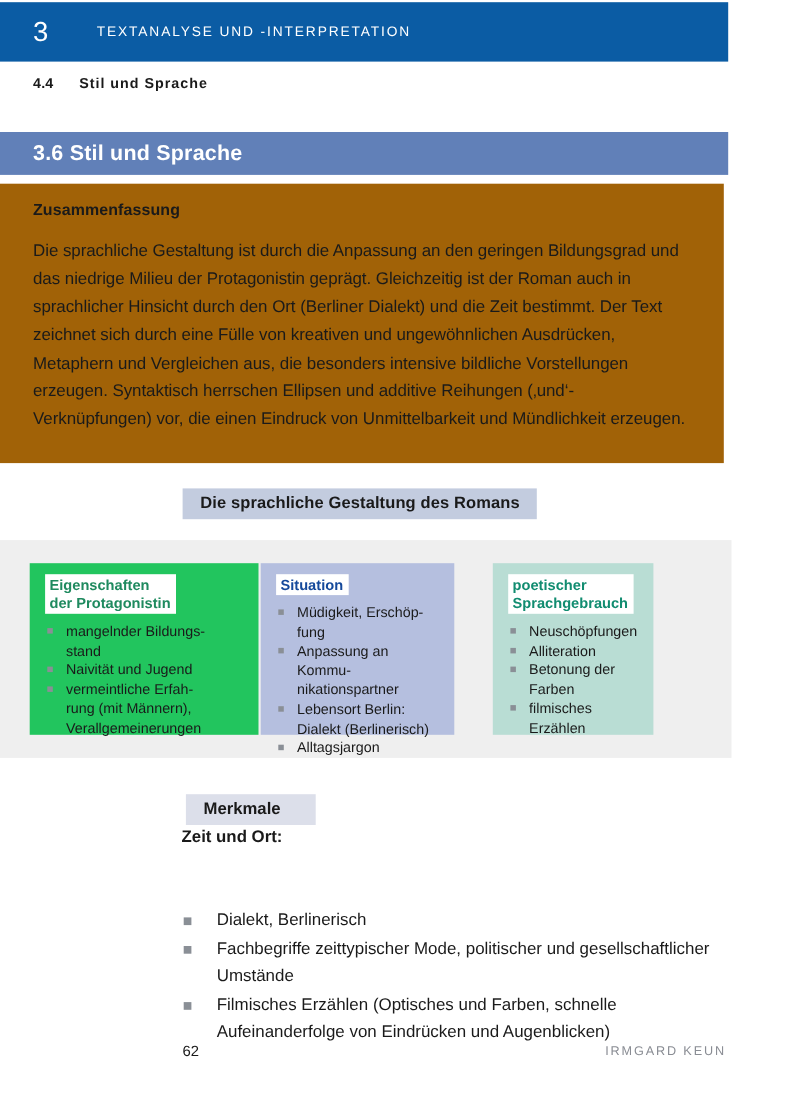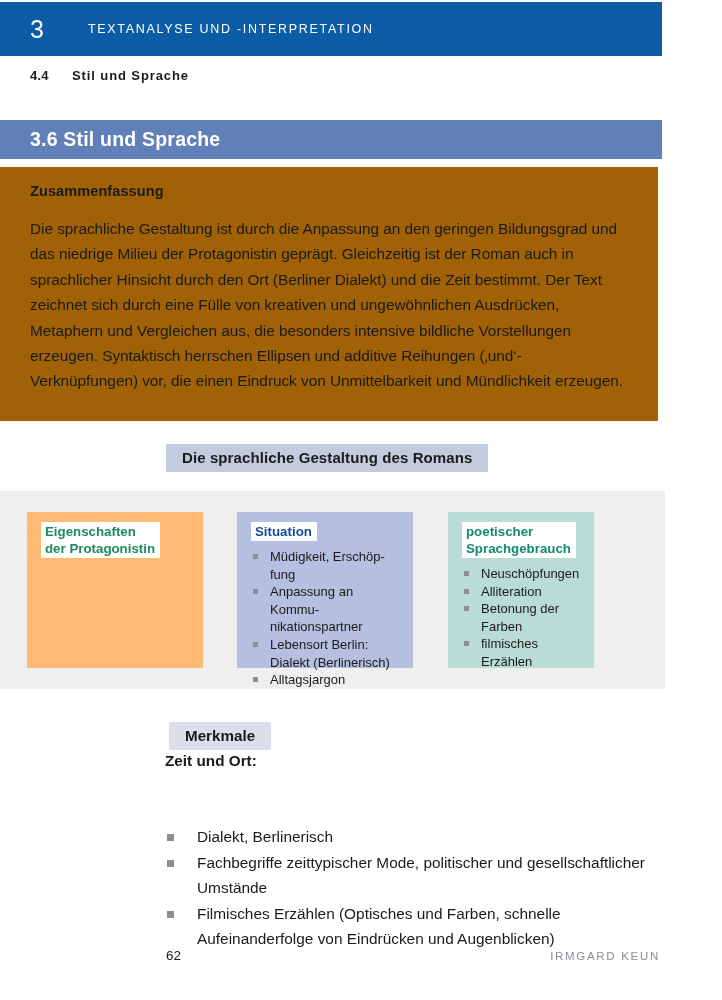--- a/index.html
+++ b/index.html
@@ -119,21 +119,21 @@
     width: 665px;
     height: 198px;
     background: #efefef;
   }
   .box {
     position: absolute;
     top: 21px;
     box-sizing: border-box;
     padding: 10px 10px 12px 14px;
   }
-  .box-1 { left: 27px;  width: 176px; height: 156px; background: #fdba74; }
+  .box-1 { left: 27px;  width: 208px; height: 156px; background: #22c55e; }
   .box-2 { left: 237px; width: 176px; height: 156px; background: #b5bfdf; }
   .box-3 { left: 448px; width: 146px; height: 156px; background: #b9ddd4; }
 
   .box-label {
     display: inline-block;
     background: #ffffff;
     font-size: 13.3px;
     font-weight: 700;
     line-height: 17px;
     padding: 1px 5px 1px 4px;
@@ -166,21 +166,21 @@
     height: 5px;
     background: #8a8f96;
   }
 
   
   .merkmale-label {
     position: absolute;
     left: 169px;
     top: 722px;
     background: #dcdfea;
-    padding: 5px 16px 6px 16px;
+    padding: 5px 32px 6px 16px;
     font-size: 15.2px;
     font-weight: 700;
     color: #1a1a1a;
   }
   .merkmale-sub {
     position: absolute;
     left: 165px;
     top: 752px;
     font-size: 15.3px;
     font-weight: 700;
@@ -252,20 +252,25 @@
 
 <div class="diagram-title">Die sprachliche Gestaltung des Romans</div>
 
 <div class="diagram-panel">
 
   <div class="box box-1">
     <div class="box-label lbl-green">
       <span class="lbl-line">Eigenschaften</span>
       <span class="lbl-line">der Protagonistin</span>
     </div>
+    <ul>
+      <li>mangelnder Bildungs-<br>stand</li>
+      <li>Naivität und Jugend</li>
+      <li>vermeintliche Erfah-<br>rung (mit Männern),<br>Verallgemeinerungen</li>
+    </ul>
   </div>
 
   <div class="box box-2">
     <div class="box-label lbl-blue">
       <span class="lbl-line">Situation</span>
     </div>
     <ul>
       <li>Müdigkeit, Erschöp-<br>fung</li>
       <li>Anpassung an Kommu-<br>nikationspartner</li>
       <li>Lebensort Berlin:<br>Dialekt (Berlinerisch)</li>

